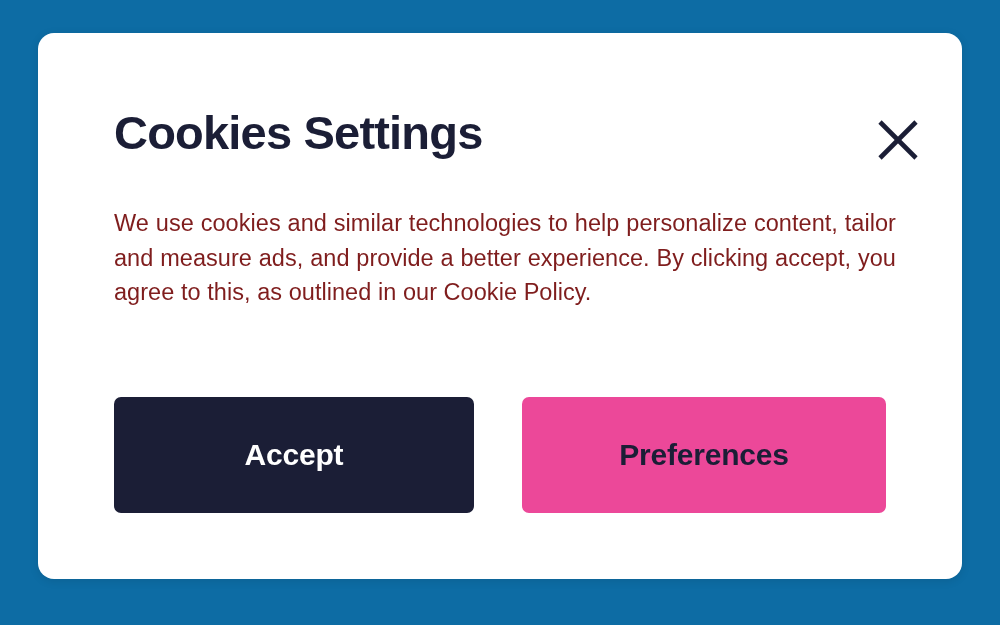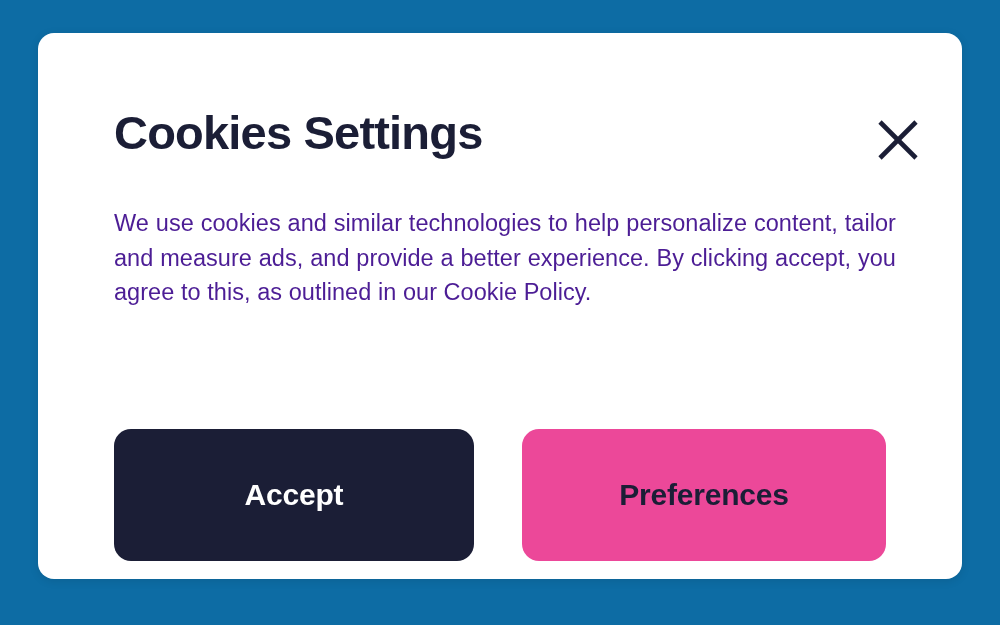--- a/index.html
+++ b/index.html
@@ -92,50 +92,49 @@
   .dialog-body {
     position: absolute;
     left: 76px;
     top: 173px;
     width: 782px;
   }
 
   .dialog-text {
     font-size: 23.5px;
     line-height: 34.5px;
-    color: #4c1d95;
+    color: #7f1d1d;
     text-align: justify;
     hyphens: auto;
     -webkit-hyphens: auto;
     letter-spacing: 0.05px;
   }
 
   .dialog-actions {
     position: absolute;
     left: 76px;
     top: 364px;
     display: flex;
     flex-direction: row;
     gap: 48px;
   }
 
   .btn {
-    height: 132px;
+    height: 116px;
     border: none;
-    border-radius: 17px;
+    border-radius: 7px;
     font-family: "Liberation Sans", sans-serif;
     font-size: 30px;
     font-weight: bold;
     letter-spacing: -0.2px;
     cursor: pointer;
     display: flex;
     align-items: center;
     justify-content: center;
     padding: 0;
-    margin-top: 32px;
   }
 
   .btn-accept {
     width: 360px;
     background: #1b1e36;
     color: #ffffff;
   }
 
   .btn-preferences {
     width: 364px;

